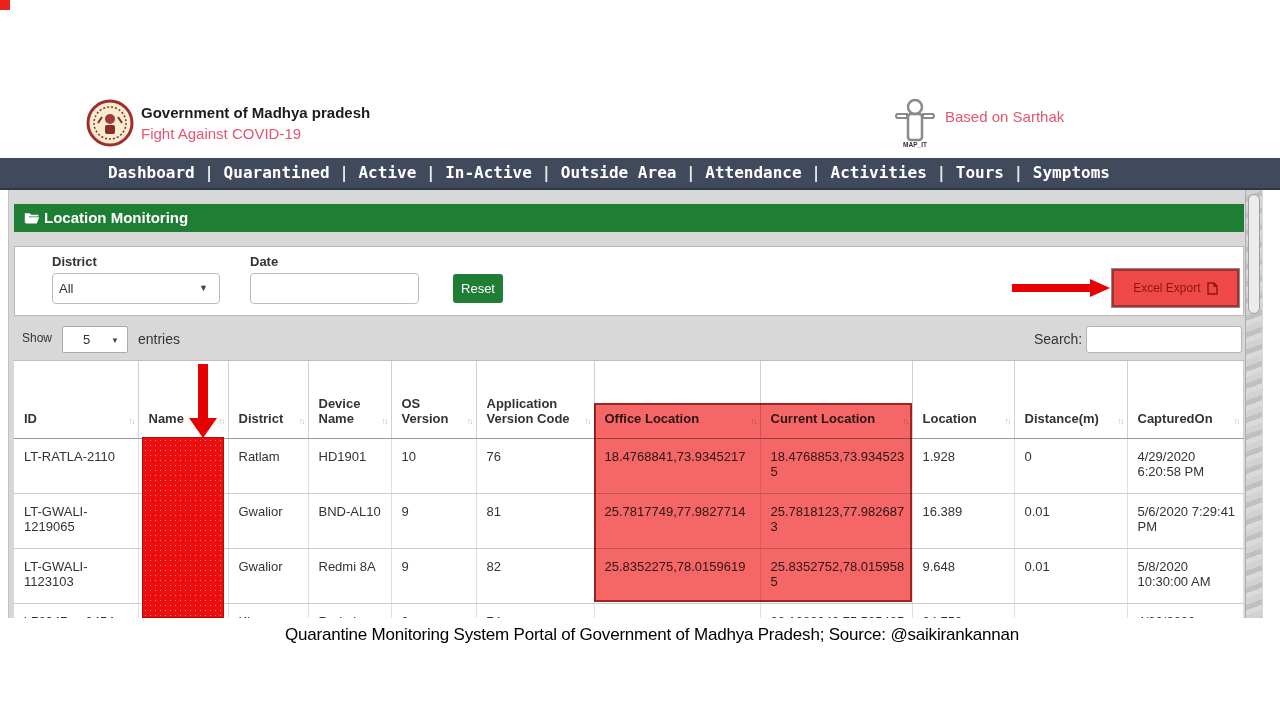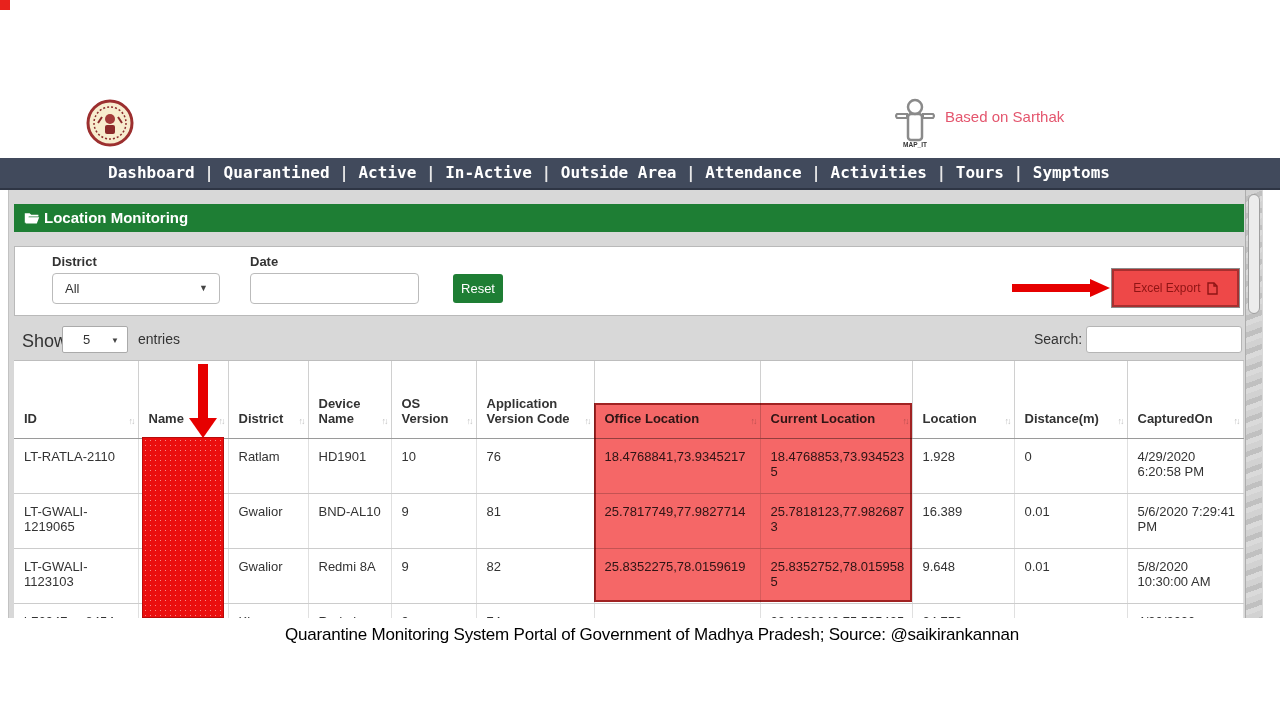--- a/index.html
+++ b/index.html
@@ -33,41 +33,41 @@
                   line-height:28px; padding-left:10px; }
   .green-banner svg { vertical-align:-2px; margin-right:4px; }
 
   .filter-panel { position:absolute; left:14px; top:246px; width:1230px; height:70px;
                   background:#fff; border:1px solid #b9b9b9; }
   .fld-label { position:absolute; font-size:13px; font-weight:bold; color:#333; }
   .lbl-district { left:52px; top:254px; }
   .lbl-date { left:250px; top:254px; }
   .select-box { position:absolute; left:52px; top:273px; width:168px; height:31px;
                 background:#fff; border:1px solid #bbb; border-radius:4px;
-                font-size:13px; color:#333; line-height:29px; padding-left:12px; cursor:pointer; }
+                font-size:13px; color:#333; line-height:29px; padding-left:6px; cursor:pointer; }
   .select-box .caret { position:absolute; right:11px; top:0; font-size:9px; color:#444; }
   .date-input { position:absolute; left:250px; top:273px; width:169px; height:31px;
                 background:#fff; border:1px solid #bbb; border-radius:4px;
                 font-size:13px; padding:0 10px; color:#333; }
   .reset-btn { position:absolute; left:453px; top:274px; width:50px; height:29px;
                background:#1e7e34; color:#fff; border:none; border-radius:3px;
                font-size:13px; font-family:"Liberation Sans",sans-serif; cursor:pointer; }
 
   
   .excel-btn { position:absolute; left:1112px; top:269px; width:127px; height:38px;
                background:#ee4848; border:2px solid #a82f2f; box-shadow:0 0 0 1px #8c8c8c;
                color:#8f1414; font-size:12px; text-align:center; line-height:34px; cursor:pointer; }
   .excel-btn svg { vertical-align:-3px; margin-left:3px; }
   .arrow-right-shaft { position:absolute; left:1012px; top:284px; width:78px; height:8px; background:#e60000; }
   .arrow-right-head { position:absolute; left:1090px; top:279px; width:0; height:0;
                       border-top:9px solid transparent; border-bottom:9px solid transparent;
                       border-left:20px solid #e60000; }
 
   
-  .show-label { position:absolute; left:22px; top:331px; font-size:18px; color:#333; }
+  .show-label { position:absolute; left:22px; top:331px; font-size:12px; color:#333; }
   .pagesize-select { position:absolute; left:62px; top:326px; width:66px; height:27px;
                      background:#fff; border:1px solid #aaa; border-radius:2px;
                      font-size:13px; color:#333; line-height:25px; padding-left:20px; cursor:pointer; }
   .pagesize-select .caret { position:absolute; right:8px; top:1px; font-size:8px; color:#444; }
   .entries-label { position:absolute; left:138px; top:331px; font-size:14px; color:#333; }
   .search-label { position:absolute; left:1034px; top:331px; font-size:14px; color:#333; }
   .search-input { position:absolute; left:1086px; top:326px; width:156px; height:27px;
                   background:#fff; border:1px solid #b5b5b5; border-radius:3px; padding:0 8px; font-size:13px; }
 
   
@@ -116,20 +116,24 @@
   <div class="corner-mark"></div>
 
   <div class="hdr-left-logo">
     <svg width="48" height="48" viewBox="0 0 48 48">
       <circle cx="24" cy="24" r="22" fill="#f7ecce" stroke="#9c2f2f" stroke-width="3"></circle>
       <circle cx="24" cy="24" r="16" fill="none" stroke="#8b2b2b" stroke-width="1.5" stroke-dasharray="2 2"></circle>
       <circle cx="24" cy="20" r="5" fill="#a33a3a"></circle>
       <rect x="19" y="26" width="10" height="9" rx="2" fill="#8b2b2b"></rect>
       <path d="M12 24 L16 18 M36 24 L32 18" stroke="#8b2b2b" stroke-width="2"></path>
     </svg>
+  </div>
+  <div class="hdr-left-text">
+    <div class="hdr-title">Government of Madhya pradesh</div>
+    <div class="hdr-sub">Fight Against COVID-19</div>
   </div>
 
   <div class="hdr-right-logo">
     <svg width="44" height="52" viewBox="0 0 44 52">
       <circle cx="22" cy="10" r="7" fill="none" stroke="#8a8a8a" stroke-width="2.5"></circle>
       <path d="M4 21 Q2 19 4 17 L14 17 L14 21 Z" fill="none" stroke="#8a8a8a" stroke-width="2"></path>
       <path d="M40 21 Q42 19 40 17 L30 17 L30 21 Z" fill="none" stroke="#8a8a8a" stroke-width="2"></path>
       <rect x="15" y="17" width="14" height="26" rx="3" fill="none" stroke="#8a8a8a" stroke-width="2.5"></rect>
       <text x="22" y="50" text-anchor="middle" font-size="6.5" font-weight="bold" fill="#333" font-family="Liberation Sans, sans-serif">MAP_IT</text>
     </svg>

